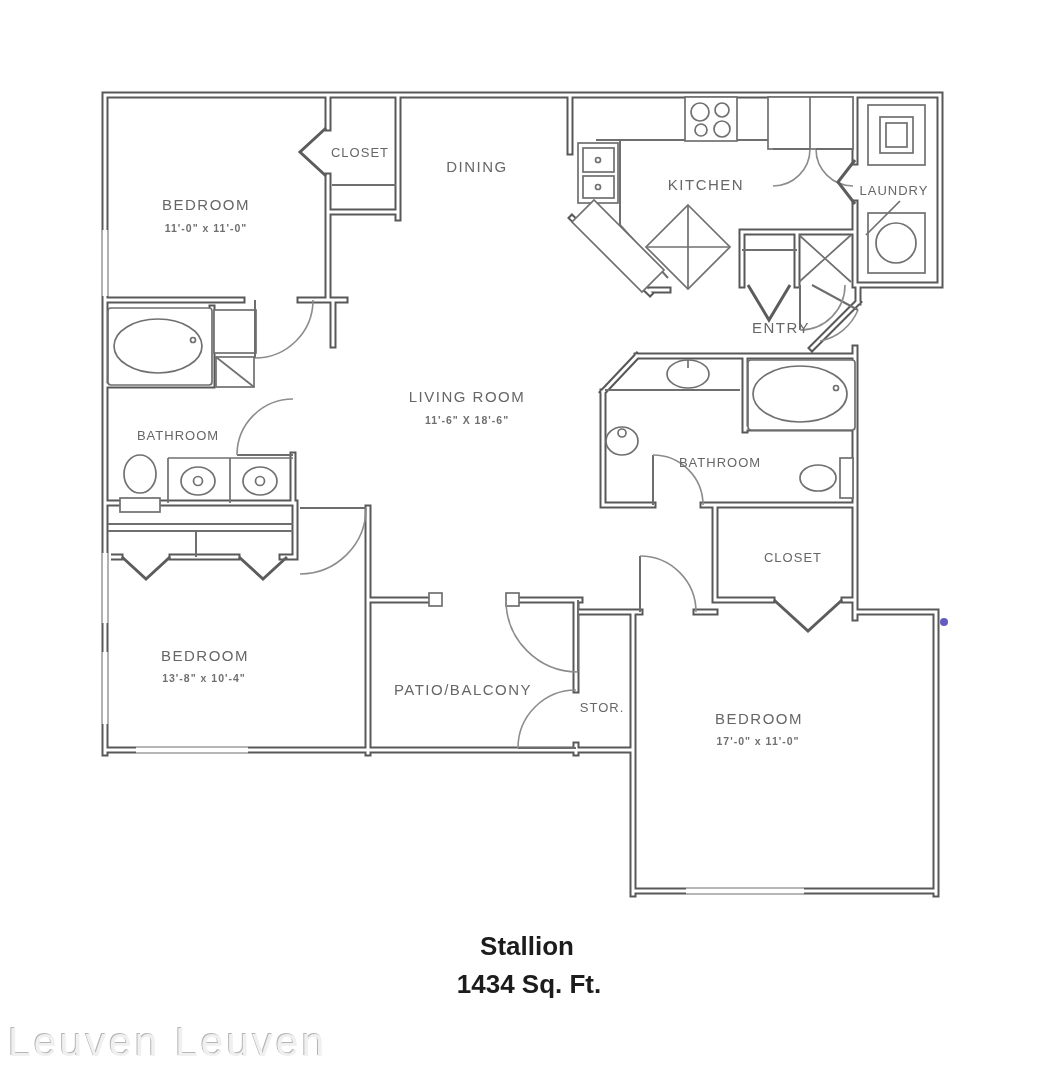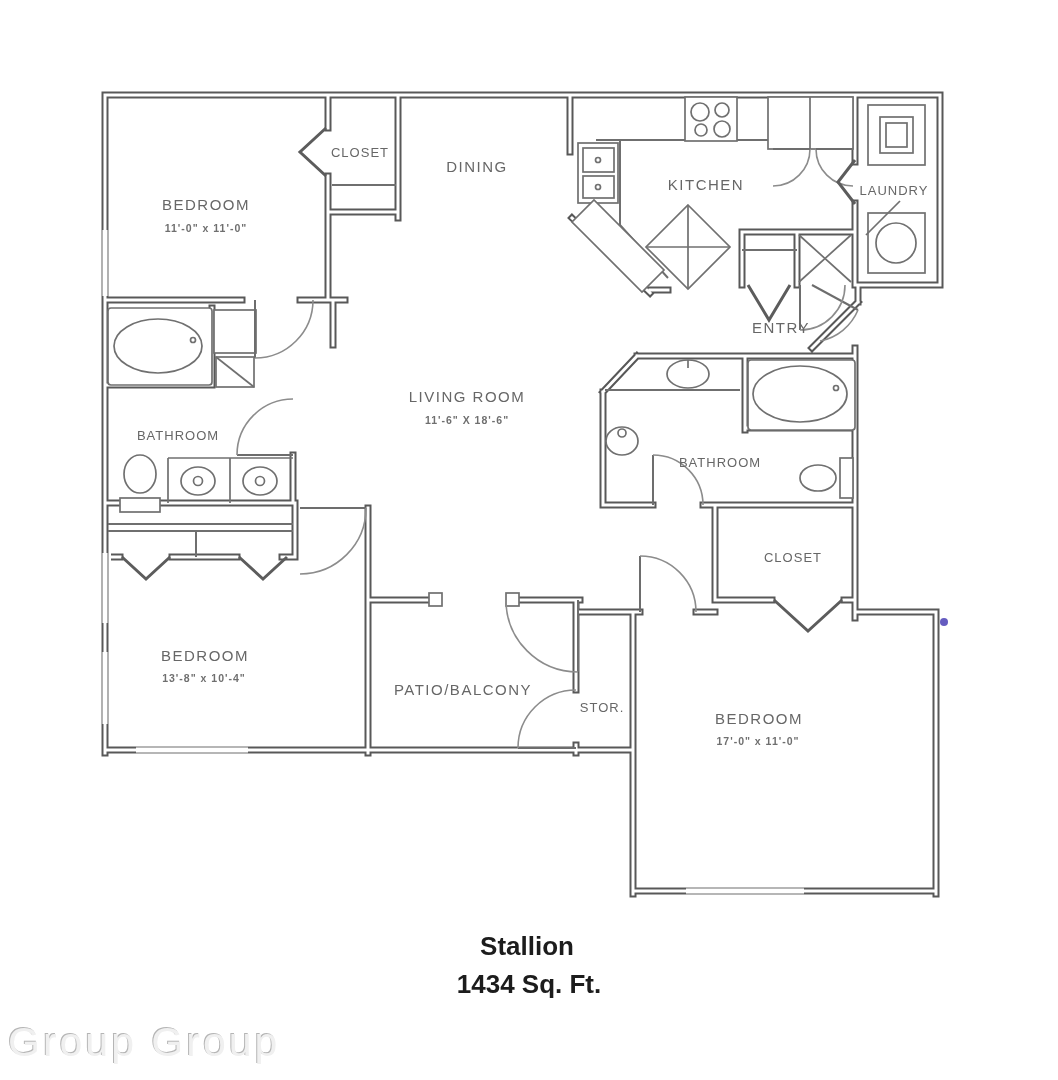--- a/index.html
+++ b/index.html
@@ -214,14 +214,14 @@
     <text class="roomlabel" x="463" y="695">PATIO/BALCONY</text>
     <text class="roomlabel-sm" x="602" y="712">STOR.</text>
     <text class="roomlabel" x="759" y="724">BEDROOM</text>
     <text class="dims" x="758" y="745">17'-0" x 11'-0"</text>
   </g>
 
   <text class="plantitle" x="527" y="955">Stallion</text>
   <text class="plantitle" x="529" y="993">1434 Sq. Ft.</text>
 </svg>
 
-<div class="watermark">Group Group</div>
+<div class="watermark">Leuven Leuven</div>
 </div>
 
 </body></html>

